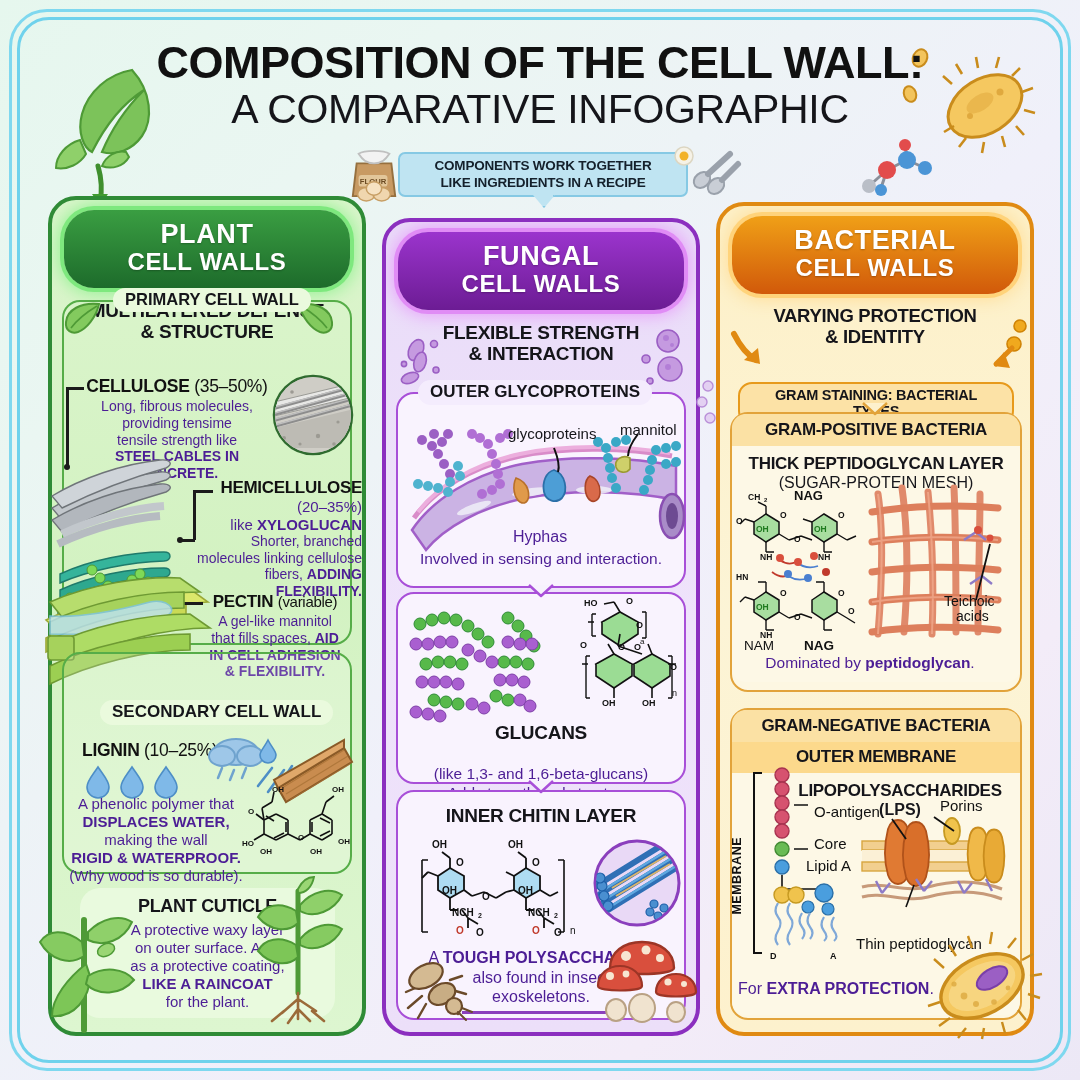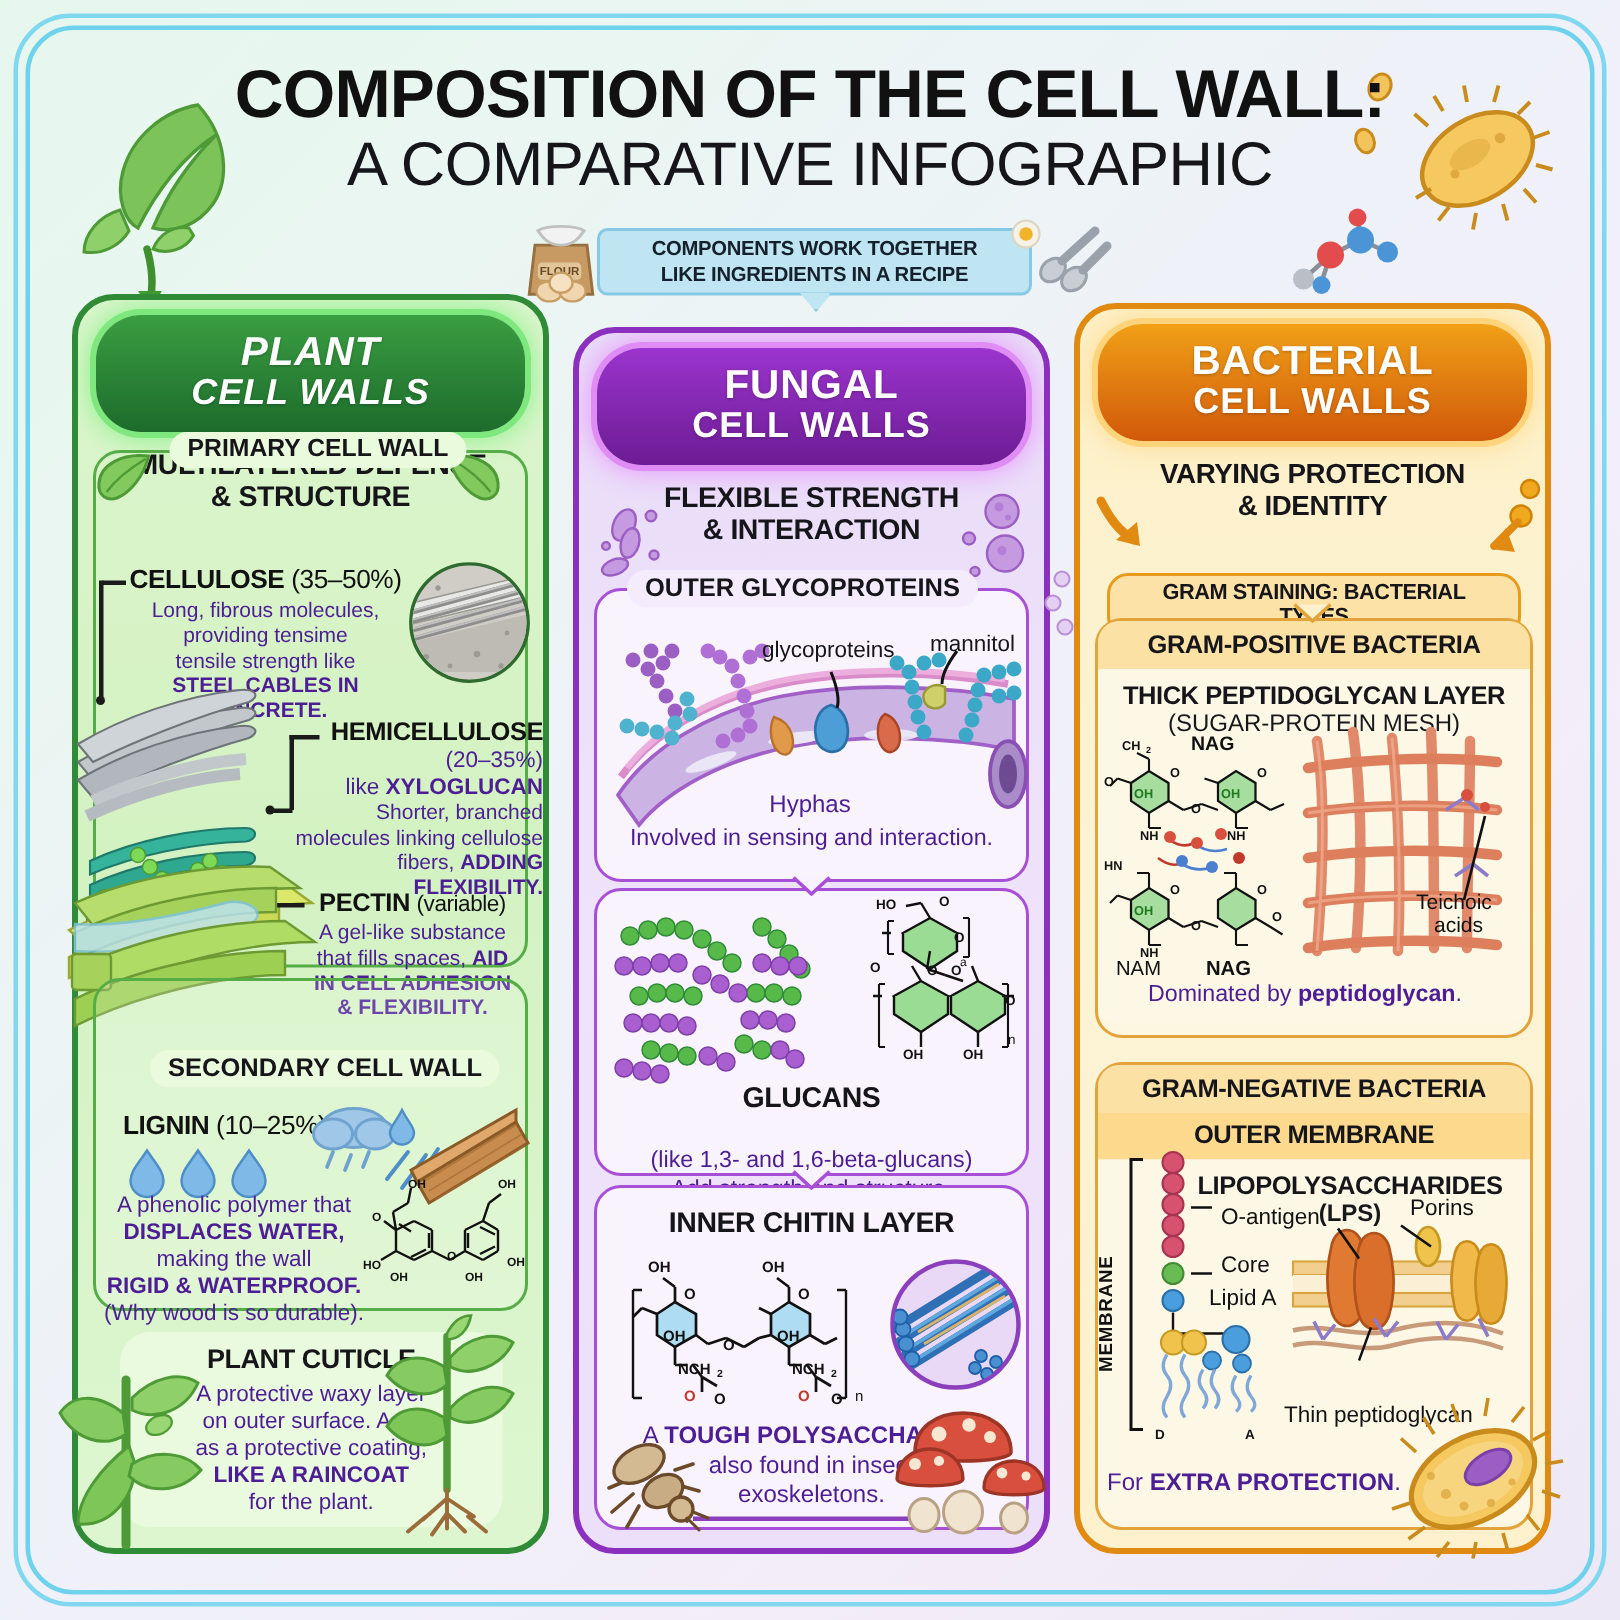--- a/index.html
+++ b/index.html
@@ -51,21 +51,21 @@
     border-radius: 28px; overflow: hidden;
   }
   .col-plant { left: 48px; background: linear-gradient(180deg,#dcf5cd 0%, #d3f2c2 45%, #ddf6d0 100%); border: 4px solid #2f8b36; }
   .col-fungal { left: 382px; top: 218px; height: 818px; background: linear-gradient(180deg,#e9dcf8 0%, #efe3fb 50%, #ecdff9 100%); border: 4px solid #8b2fbf; }
   .col-bact { left: 716px; top: 202px; height: 834px; background: linear-gradient(180deg,#fdf0c8 0%, #fcf4d6 50%, #fdf1cd 100%); border: 4px solid #e08a12; }
 
   .col-head {
     margin: 10px auto 0; width: 286px; border-radius: 30px; text-align: center;
     padding: 10px 6px 12px; color: #fff;
   }
-  .head-plant { background: linear-gradient(180deg,#3a9e42 0%, #1d6b2b 100%); box-shadow: 0 0 0 4px #7ee87e, 0 0 18px 5px #8ff18f; font-style: italic; }
+  .head-plant { background: linear-gradient(180deg,#3a9e42 0%, #1d6b2b 100%); box-shadow: 0 0 0 4px #7ee87e, 0 0 18px 5px #8ff18f; }
   .head-fungal { background: linear-gradient(180deg,#9b34cd 0%, #6c1c94 100%); box-shadow: 0 0 0 4px #e08cf5, 0 0 18px 5px #e79cfa; }
   .head-bact { background: linear-gradient(180deg,#f0a017 0%, #d1590a 100%); box-shadow: 0 0 0 4px #ffd37a, 0 0 18px 5px #ffdd96; }
   .head-l1 { font-size: 27px; font-weight: bold; letter-spacing: 0.6px; line-height: 1.08; text-shadow: 0 1px 2px rgba(0,0,0,.25); }
   .head-l2 { font-size: 24px; font-weight: bold; letter-spacing: 0.6px; line-height: 1.12; text-shadow: 0 1px 2px rgba(0,0,0,.25); }
 
   .col-sub {
     text-align: center; font-size: 19px; font-weight: bold; color: #15151a;
     line-height: 1.12; margin-top: 12px; padding: 0 18px; letter-spacing: -0.3px;
   }
   .col-sub.small { font-size: 18.5px; }
@@ -322,21 +322,21 @@
   </div>
 
   <div class="dot" style="left:170px;top:600px;"></div>
   <div class="lead" style="left:173px;top:602px;width:30px;height:2.5px;"></div>
   <div style="position:absolute;left:200px;top:592px;width:150px;">
     <div class="ttl" style="font-size:17px">
       <span>PECTIN</span>
       <span class="pct" style="font-size:15px">(variable)</span>
     </div>
     <div class="txt center" style="margin-top:1px;">
-      <div>A gel-like substance</div>
+      <div>A gel-like mannitol</div>
       <div><span>that fills spaces, </span><b>AID</b></div>
       <div style="font-weight:bold">IN CELL ADHESION</div>
       <div style="font-weight:bold">&amp; FLEXIBILITY.</div>
     </div>
   </div>
 
   <svg class="deco" style="left:56px;top:580px;" width="160" height="110" viewBox="0 0 160 110">
     <path d="M-6 22c40-18 94-26 130-24l20 14c-40 0-94 10-134 30z" fill="#b7dd6d" stroke="#6e9a33" stroke-width="1.6"></path>
     <path d="M-6 42c40-20 94-30 134-30v16c-40 0-94 12-134 32z" fill="#a6d25c" stroke="#6e9a33" stroke-width="1.6"></path>
     <path d="M-6 36c30 2 70-6 100-14 16-4 30 8 16 14-34 14-80 20-116 18z" fill="#bde3f7" opacity=".8" stroke="#7cc2e8" stroke-width="1.6"></path>

